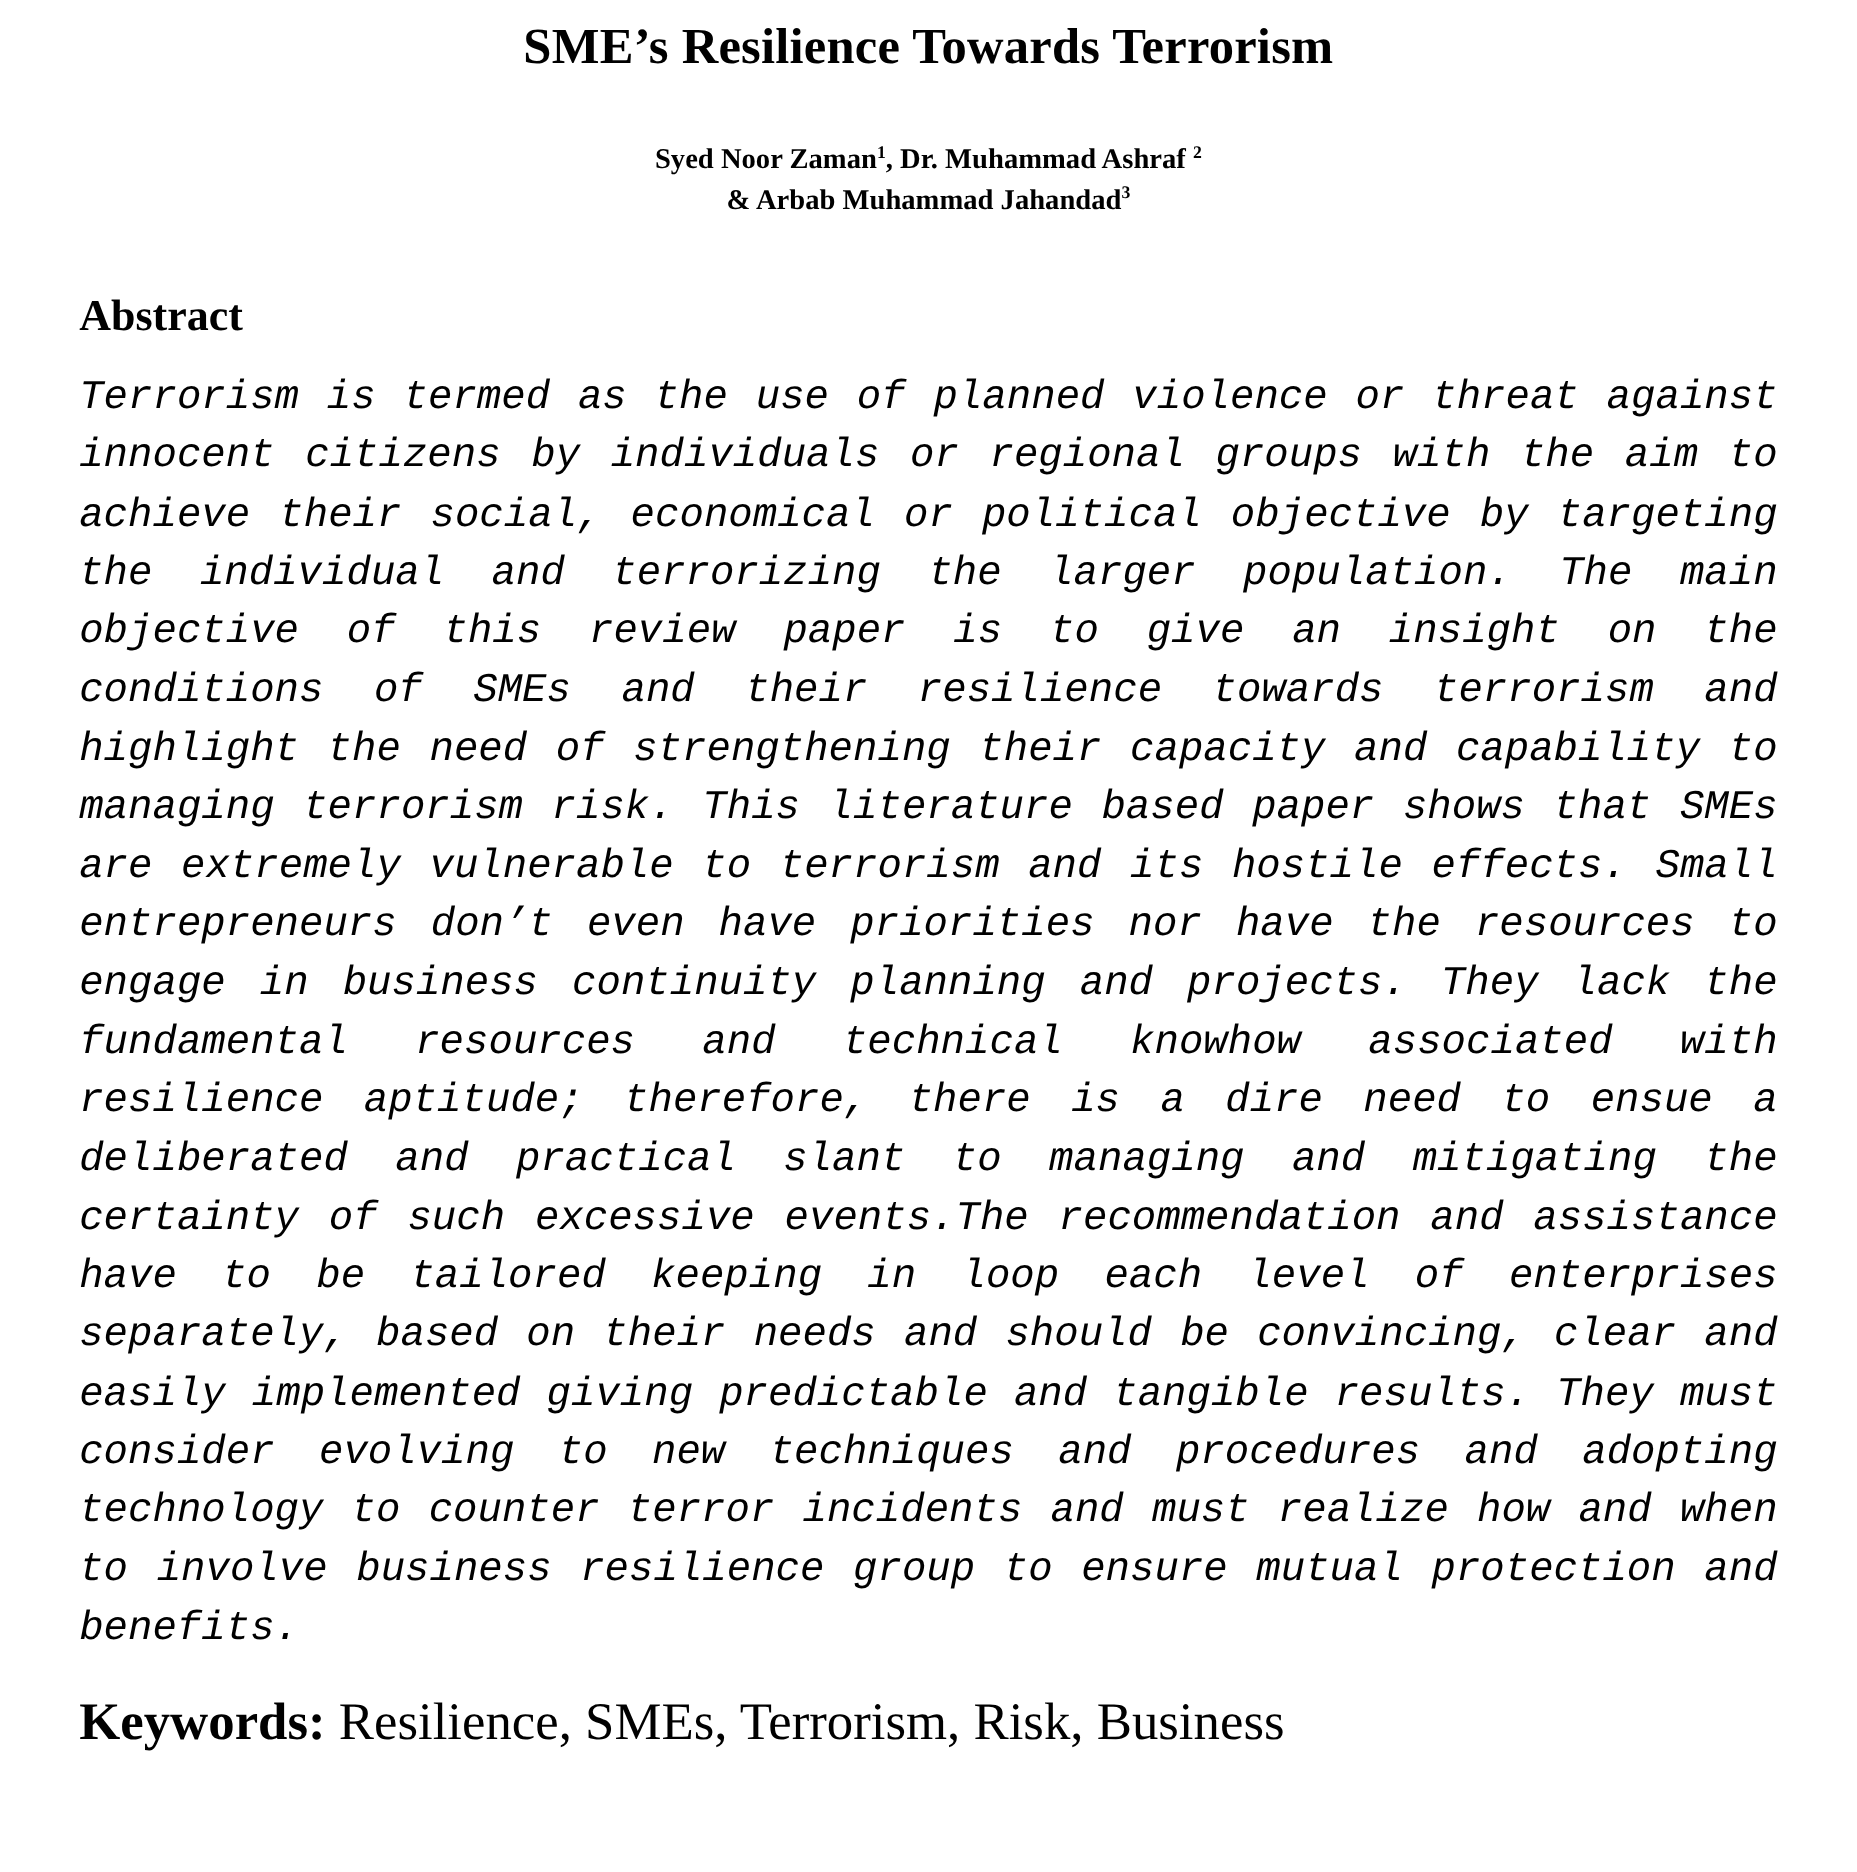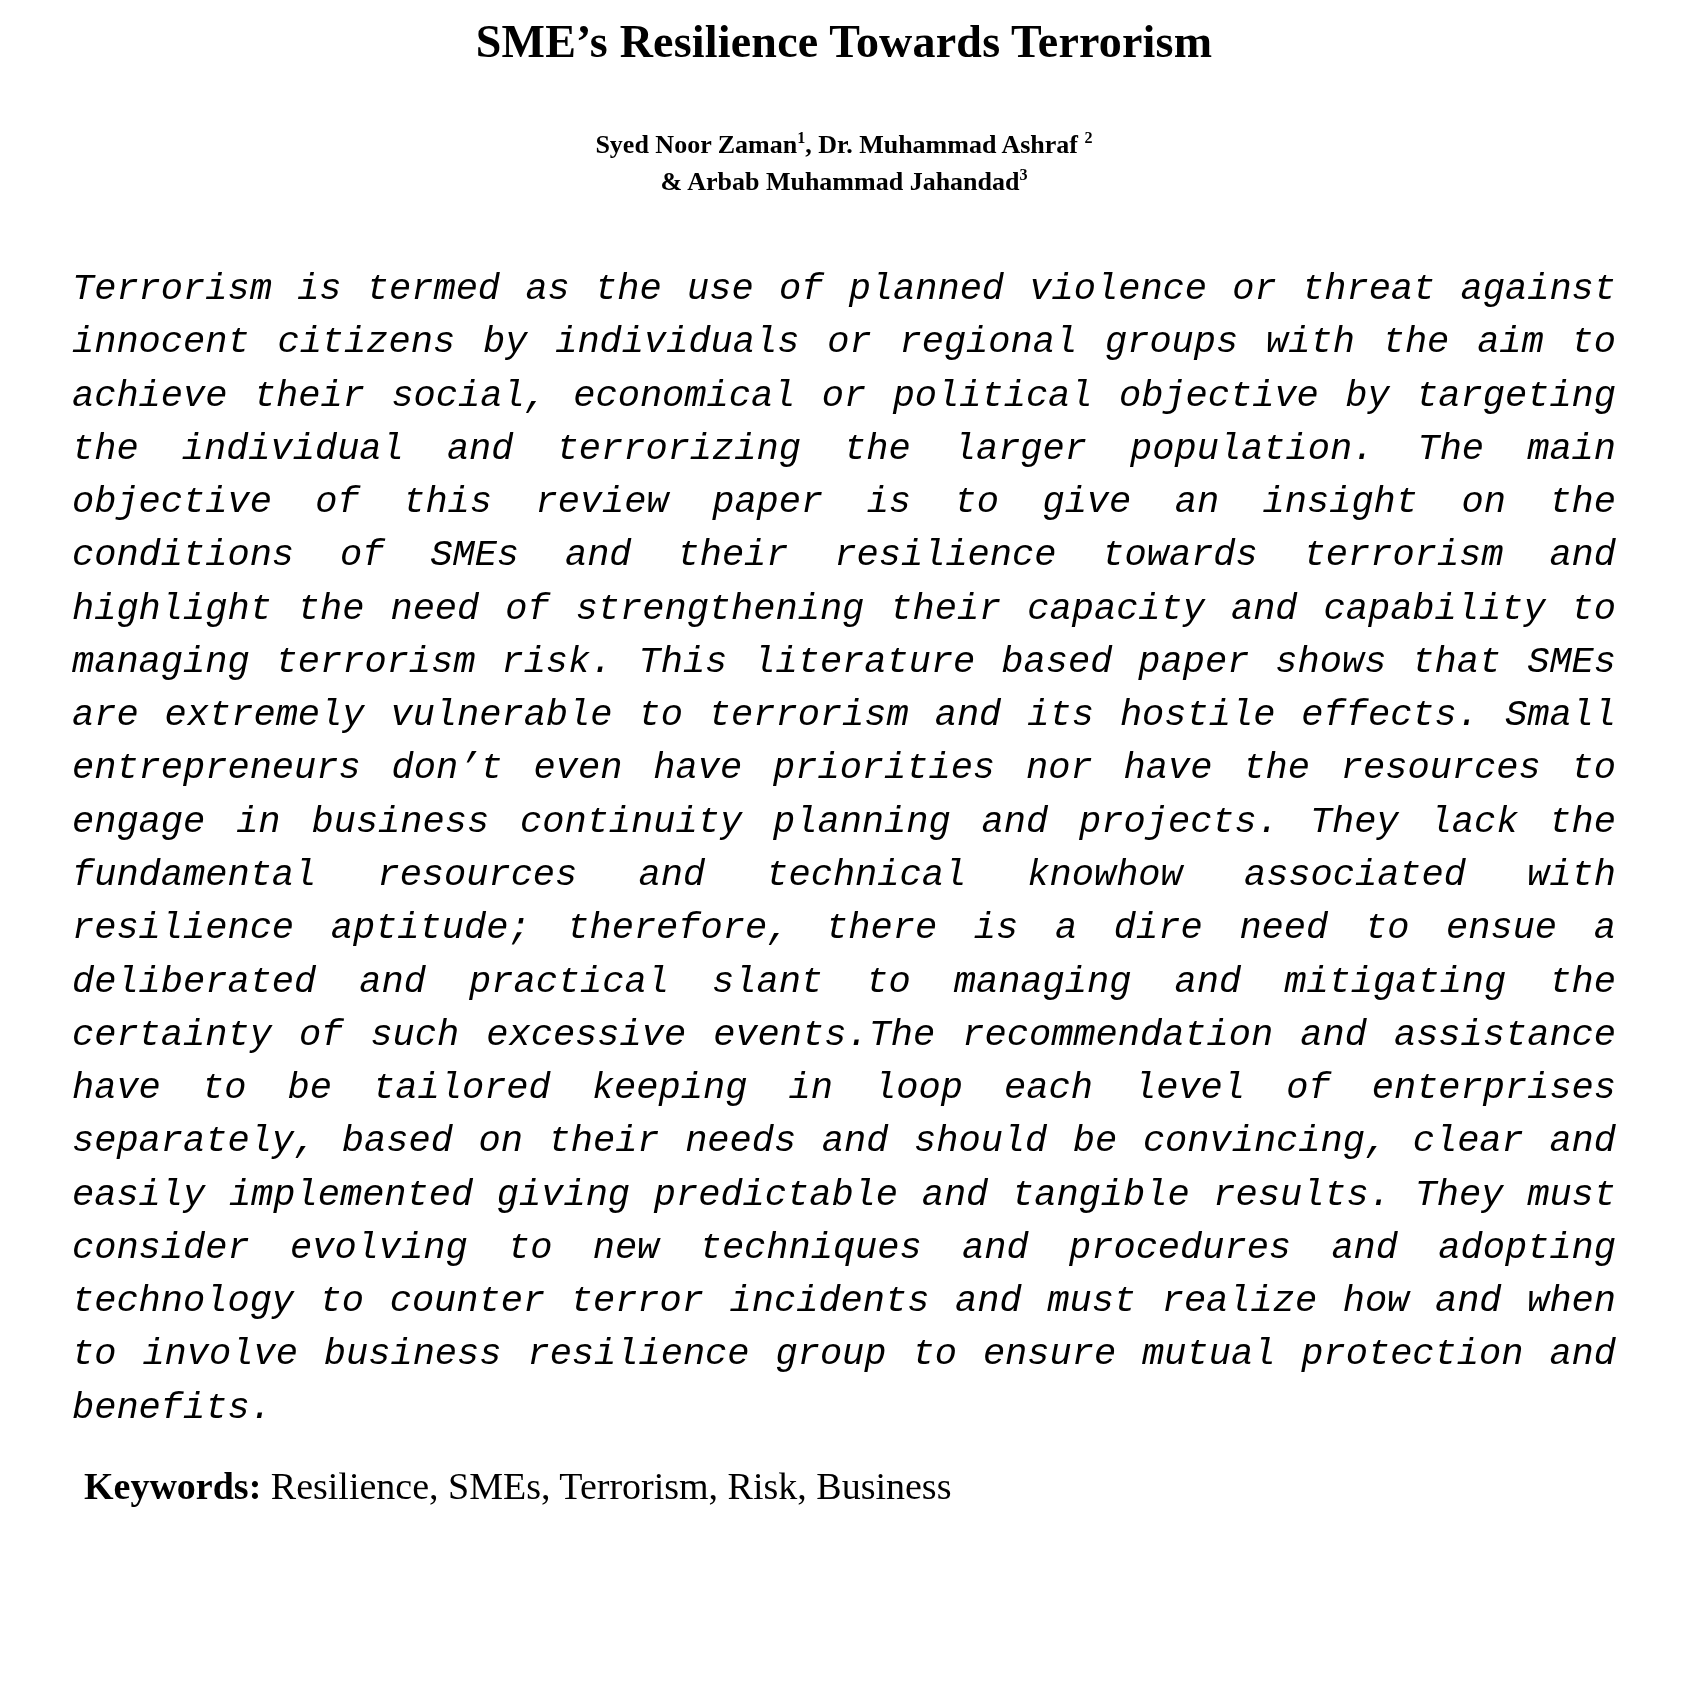--- a/index.html
+++ b/index.html
@@ -53,42 +53,43 @@
     font-family: Liberation Mono, monospace;
     font-style: italic;
     font-size: 37px;
     line-height: 1.44;
     text-align: justify;
     text-justify: inter-word;
     margin: 0 0 26px 0;
     hyphens: none;
   }
   .keywords-line {
-    font-size: 38px;
+    font-size: 48px;
     line-height: 1.35;
     text-align: left;
-    margin: 12px;
+    margin: 0;
   }
   .keywords-line .kw-label {
     font-weight: bold;
   }
   .keywords-line .kw-values {
     font-weight: normal;
   }
 </style>
 </head>
 <body>
 
 <div class="page">
 
   <h1 class="paper-title">SME’s Resilience Towards Terrorism</h1>
 
   <div class="authors">
     <span class="author-line"><span>Syed Noor Zaman</span><sup>1</sup><span>, </span><span>Dr. Muhammad Ashraf </span><sup>2</sup></span>
     <span class="author-line"><span>&amp; Arbab Muhammad Jahandad</span><sup>3</sup></span>
   </div>
 
+  <h2 class="section-heading">Abstract</h2>
 
   <p class="abstract-body">Terrorism is termed as the use of planned violence or threat against innocent citizens by individuals or regional groups with the aim to achieve their social, economical or political objective by targeting the individual and terrorizing the larger population. The main objective of this review paper is to give an insight on the conditions of SMEs and their resilience towards terrorism and highlight the need of strengthening their capacity and capability to managing terrorism risk.  This literature based paper shows that SMEs are extremely vulnerable to terrorism and its hostile effects. Small entrepreneurs don’t even have priorities nor have the resources to engage in business continuity planning and projects. They lack the fundamental resources and technical knowhow associated with resilience aptitude; therefore, there is a dire need to ensue a deliberated and practical slant to managing and mitigating the certainty of such excessive events.The recommendation and assistance have to be tailored keeping in loop each level of enterprises separately, based on their needs and should be convincing, clear and easily implemented giving predictable and tangible results. They must consider evolving to new techniques and procedures and adopting technology to counter terror incidents and must realize how and when to involve business resilience group to ensure mutual protection and benefits.</p>
 
   <p class="keywords-line"><span class="kw-label">Keywords:</span><span class="kw-values"> Resilience, SMEs, Terrorism, Risk, Business</span></p>
 
 </div>
 
 </body></html>

